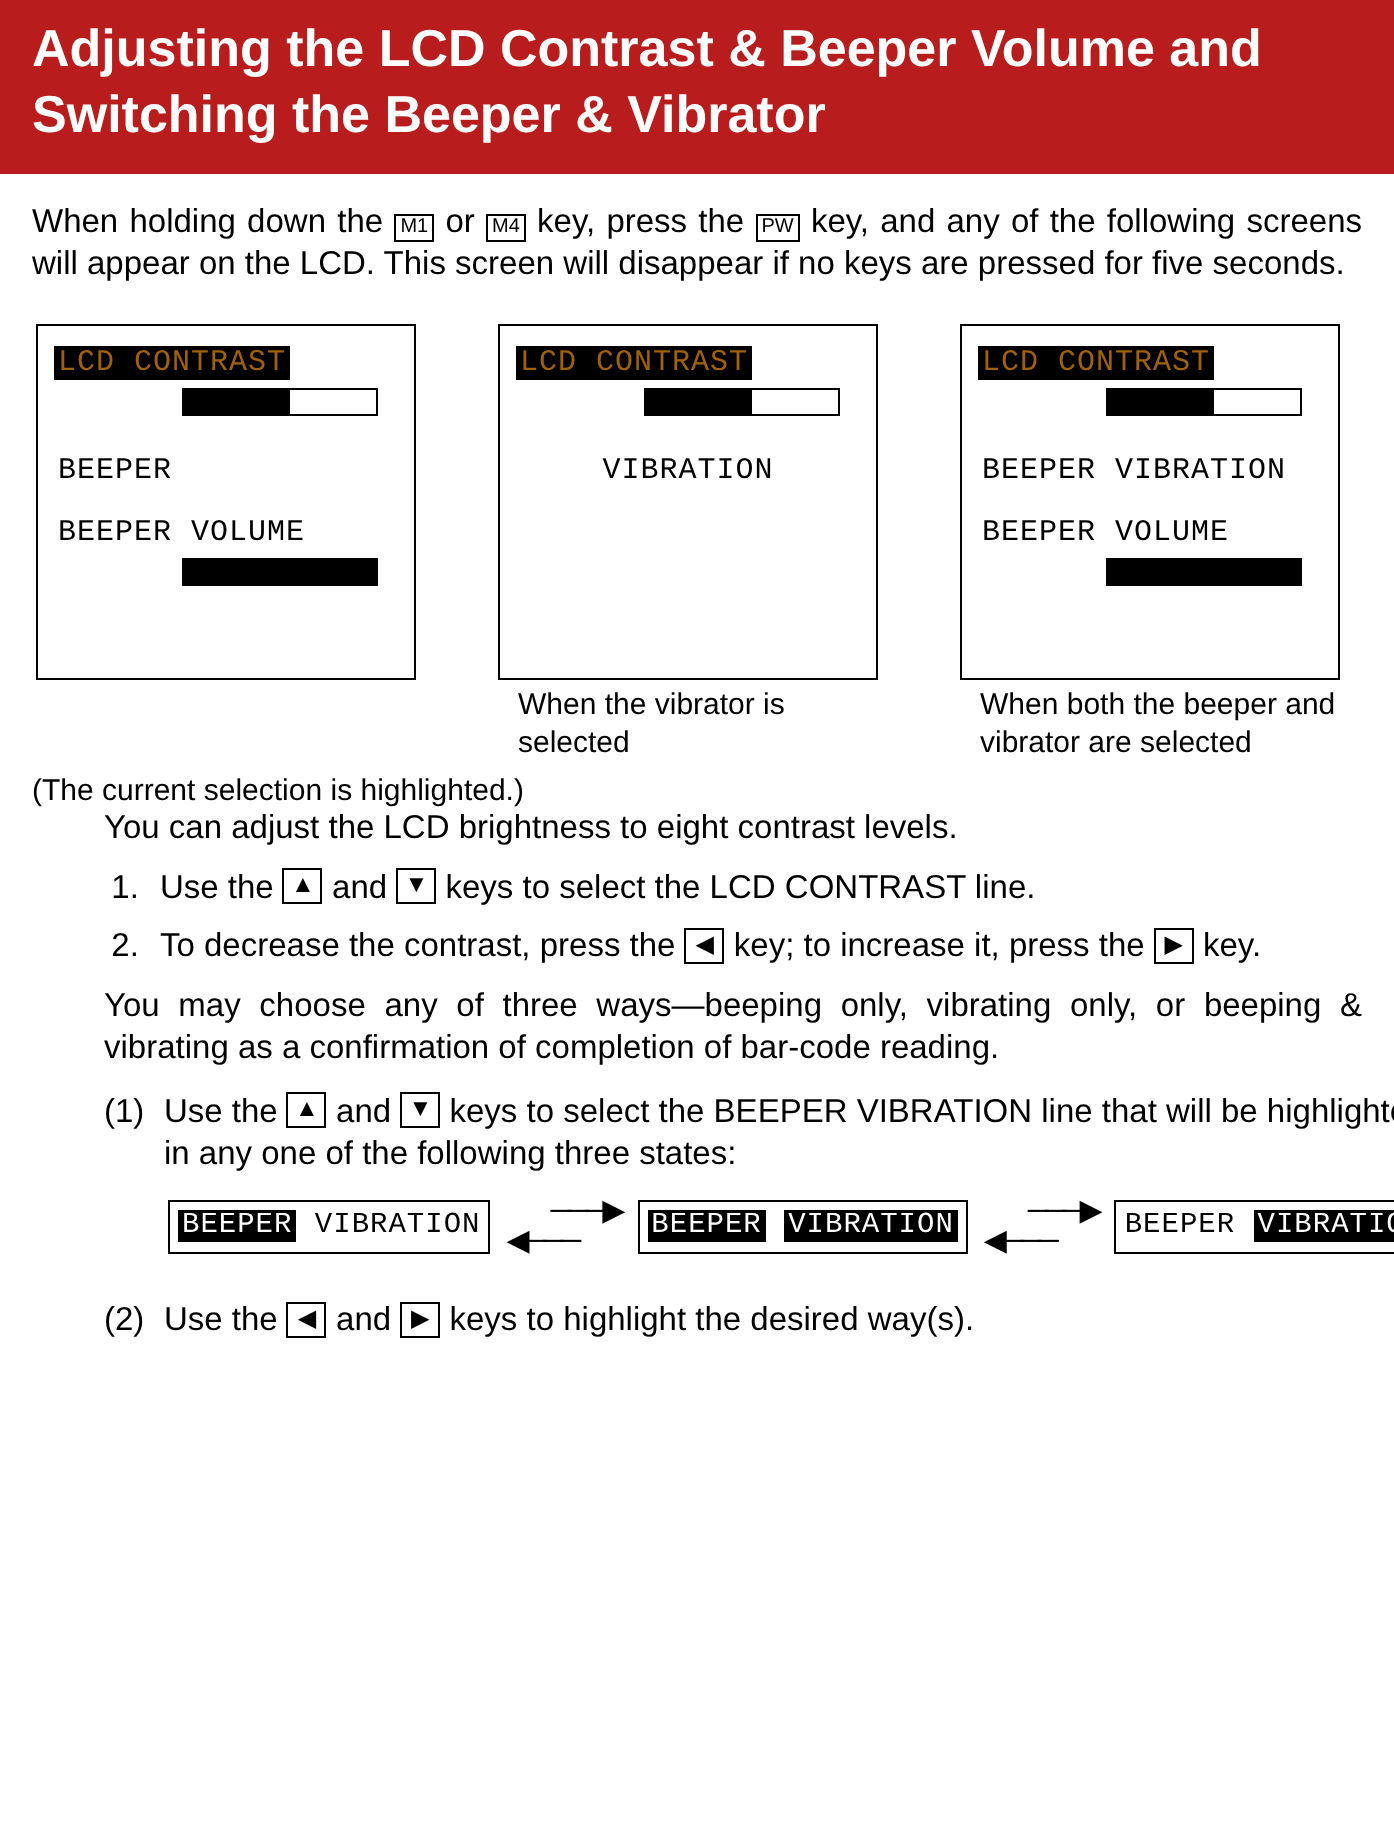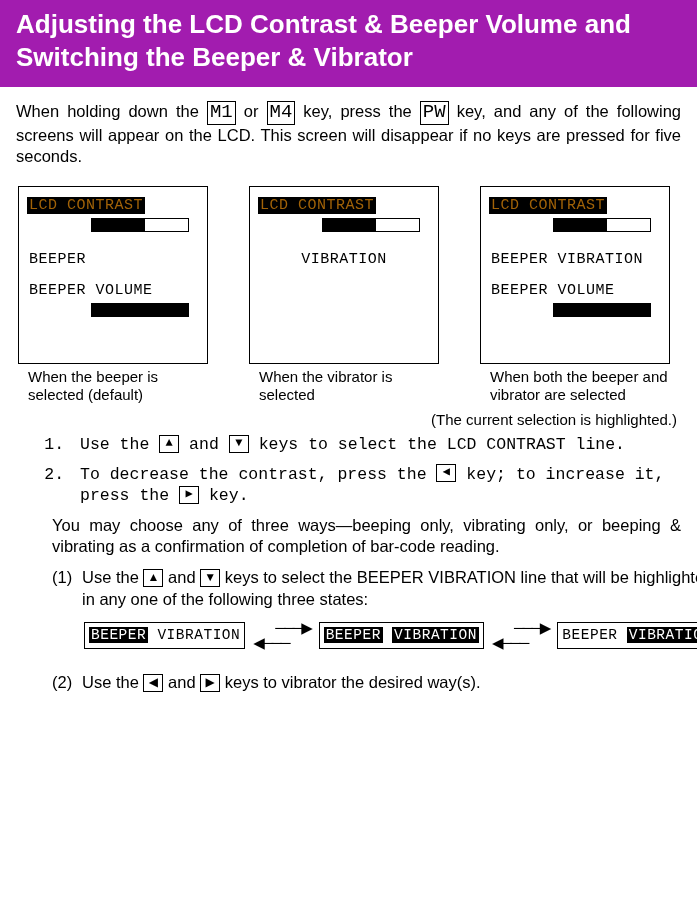--- a/index.html
+++ b/index.html
@@ -4,42 +4,41 @@
 <style>
   body {
     margin: 0;
     padding: 0;
     font-family: Arial, Helvetica, sans-serif;
     width: 697px;
     color: #000;
     background: #fff;
   }
   .title-bar {
-    background: #a21caf;
+    background: #b91c1c;
     color: #fff;
     font-weight: bold;
     font-size: 26px;
     padding: 8px 16px 14px 16px;
     line-height: 1.25;
   }
   .content {
     padding: 14px 16px 0 16px;
     font-size: 16.5px;
   }
   .intro {
     text-align: justify;
     line-height: 1.3;
   }
   .keybox {
     display: inline-block;
     border: 1.5px solid #000;
     padding: 0 2px;
     line-height: 1.15;
-    font-size: 19px;
-    font-family: Liberation Mono, monospace;
+    font-size: 10px;
   }
   .screens {
     display: flex;
     gap: 32px;
     margin-top: 18px;
     padding: 0 2px;
   }
   .screen-col {
     flex: 1;
   }
@@ -80,21 +79,20 @@
   .bar .full { width: 100%; }
   .row-txt { margin-top: 14px; text-align: center;}
   .row-txt-left { margin-top: 14px; padding-left:2px; }
   .caption {
     font-size: 15px;
     margin-top: 4px;
     padding-left: 10px;
     line-height: 1.25;
   }
   .note {
-    text-align: right;
     font-size: 15px;
     margin-top: 6px;
     padding-right: 4px;
   }
   .section-h {
     font-size: 19px;
     font-weight: bold;
     text-decoration: underline;
     margin-top: 22px;
     margin-bottom: 8px;
@@ -103,21 +101,20 @@
     padding-left: 36px;
   }
   .indent p {
     margin: 0 0 8px 0;
     text-align: justify;
     line-height: 1.3;
   }
   ol.steps {
     margin: 6px 0 0 0;
     padding-left: 22px;
-    font-family: Liberation Mono, monospace;
   }
   ol.steps li {
     margin-bottom: 8px;
     padding-left: 6px;
     line-height: 1.3;
   }
   .steps2 {
     margin: 10px 0 0 0;
     padding-left: 0;
   }
@@ -189,21 +186,20 @@
   <div class="screens">
 
     <div class="screen-col">
       <div class="screen">
         <div><span class="hl">LCD CONTRAST</span></div>
         <div class="bar-row"><span class="bar"><span class="fill" style="width:55%"></span></span></div>
         <div class="row-txt-left">BEEPER</div>
         <div class="row-txt-left">BEEPER VOLUME</div>
         <div class="bar-row"><span class="bar"><span class="fill full"></span></span></div>
       </div>
-      <div class="caption">When the beeper is selected (default)</div>
     </div>
 
     <div class="screen-col">
       <div class="screen">
         <div><span class="hl">LCD CONTRAST</span></div>
         <div class="bar-row"><span class="bar"><span class="fill" style="width:55%"></span></span></div>
         <div class="row-txt">VIBRATION</div>
       </div>
       <div class="caption">When the vibrator is selected</div>
     </div>
@@ -216,20 +212,21 @@
         <div class="row-txt-left">BEEPER VOLUME</div>
         <div class="bar-row"><span class="bar"><span class="fill full"></span></span></div>
       </div>
       <div class="caption">When both the beeper and vibrator are selected</div>
     </div>
   </div>
 
   <div class="note">(The current selection is highlighted.)</div>
 
   <div class="indent">
+    <p>You can adjust the LCD brightness to eight contrast levels.</p>
     <ol class="steps">
       <li>
         <span>Use the </span><span class="arrow-key">▲</span><span> and </span><span class="arrow-key">▼</span><span> keys to select the LCD CONTRAST line.</span>
       </li>
       <li>
         <span>To decrease the contrast, press the </span><span class="arrow-key">◀</span><span> key; to increase it, press the </span><span class="arrow-key">▶</span><span> key.</span>
       </li>
     </ol>
   </div>
 
@@ -254,19 +251,19 @@
               <span class="a2 long-arrow">◀───</span>
             </div>
             <div class="state"><span>BEEPER</span> <span class="inv">VIBRATION</span></div>
           </div>
         </div>
       </div>
 
       <div class="step">
         <div class="num">(2)</div>
         <div>
-          <span>Use the </span><span class="arrow-key">◀</span><span> and </span><span class="arrow-key">▶</span><span> keys to vibrator the desired way(s).</span>
+          <span>Use the </span><span class="arrow-key">◀</span><span> and </span><span class="arrow-key">▶</span><span> keys to highlight the desired way(s).</span>
         </div>
       </div>
     </div>
   </div>
 
 </div>
 
 </body></html>

